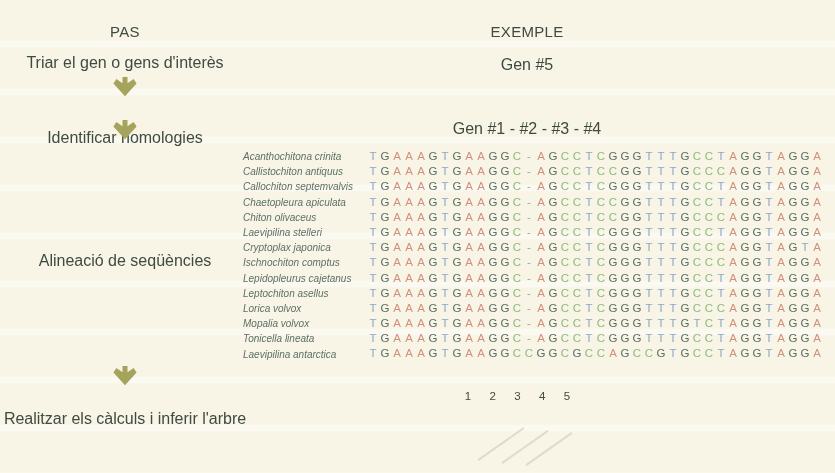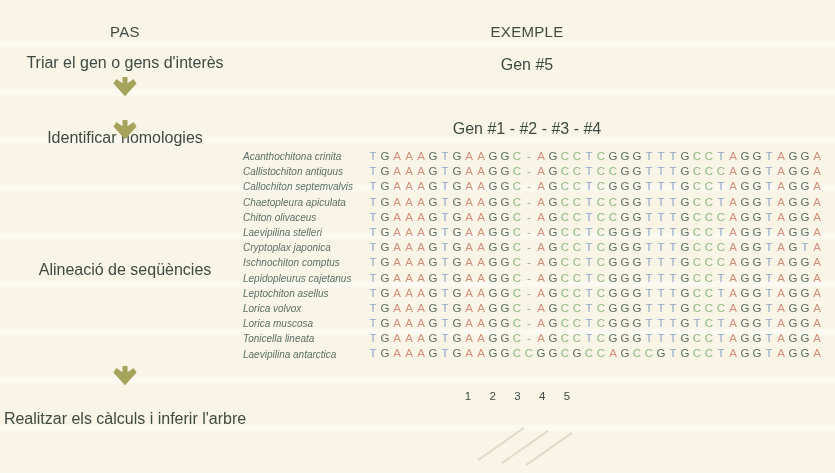--- a/index.html
+++ b/index.html
@@ -17,21 +17,21 @@
       rgba(255,255,255,0) 48px);
   }
   .centered-left  { position:absolute; left:0;   width:250px; text-align:center; }
   .centered-right { position:absolute; left:402px; width:250px; text-align:center; }
   .col-header { font-size:15px; letter-spacing:.3px; }
   .step, .example { font-size:16px; }
   .hdr-left  { top:23px; }
   .hdr-right { top:23px; }
   .step-1 { top:54px; }
   .step-2 { top:100px;margin-top:29px; }
-  .step-3 { top:261px; }
+  .step-3 { top:252px; }
   .step-4 { top:410px; }
   .example-1 { top:56px; }
   .example-2 { top:120px; }
   .arrow { position:absolute; left:113px; width:24px; height:20px; }
   .arrow-1 { top:77px; }
   .arrow-2 { top:120px; }
   .arrow-3 { top:366px; }
   .arrow svg { display:block; }
   .alignment { position:absolute; left:243px; top:149px; }
   .aln-row { display:flex; align-items:center; height:15.2px; }
@@ -559,21 +559,21 @@
           <span class="nt nt-G">G</span>
           <span class="nt nt-G">G</span>
           <span class="nt nt-T">T</span>
           <span class="nt nt-A">A</span>
           <span class="nt nt-G">G</span>
           <span class="nt nt-G">G</span>
           <span class="nt nt-A">A</span>
         </span>
       </div>
       <div class="aln-row">
-        <span class="species">Lorica muscosa</span>
+        <span class="species">Mopalia volvox</span>
         <span class="seq">
           <span class="nt nt-T">T</span>
           <span class="nt nt-G">G</span>
           <span class="nt nt-A">A</span>
           <span class="nt nt-A">A</span>
           <span class="nt nt-A">A</span>
           <span class="nt nt-G">G</span>
           <span class="nt nt-T">T</span>
           <span class="nt nt-G">G</span>
           <span class="nt nt-A">A</span>

